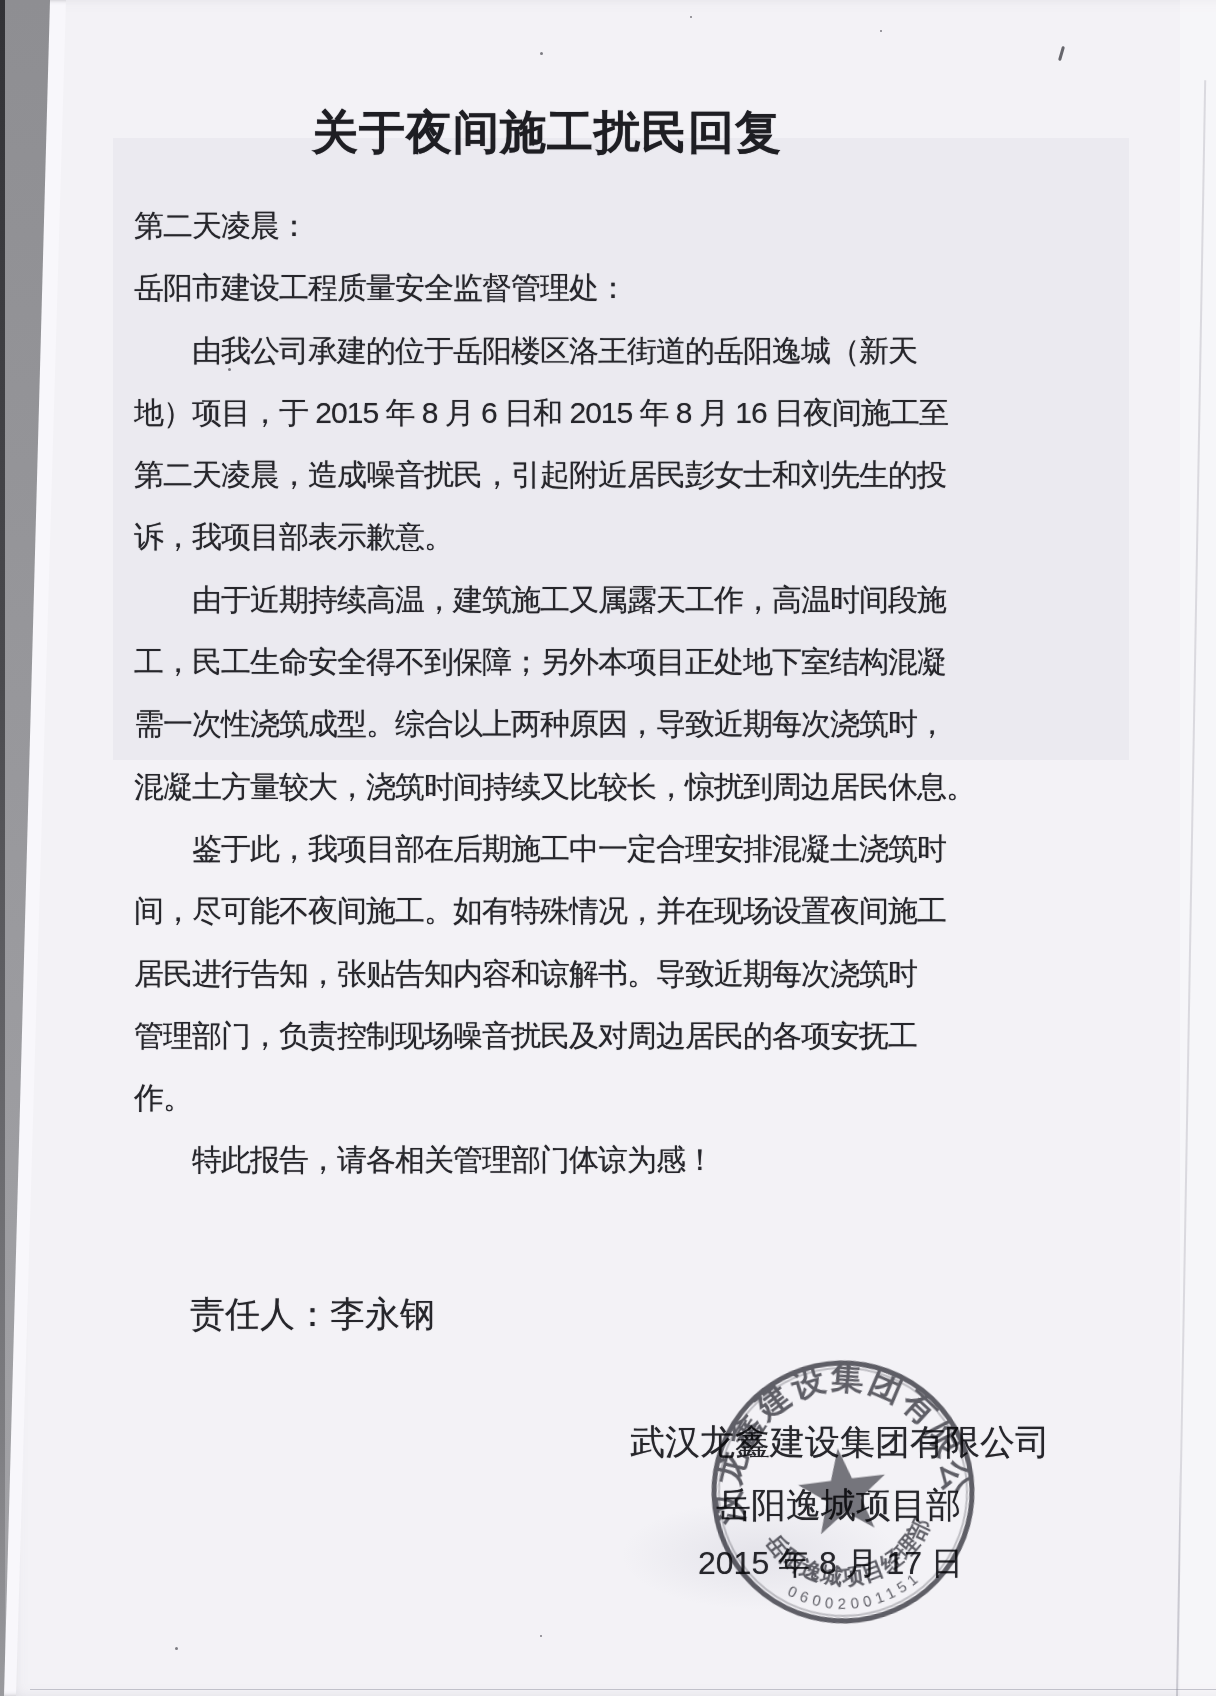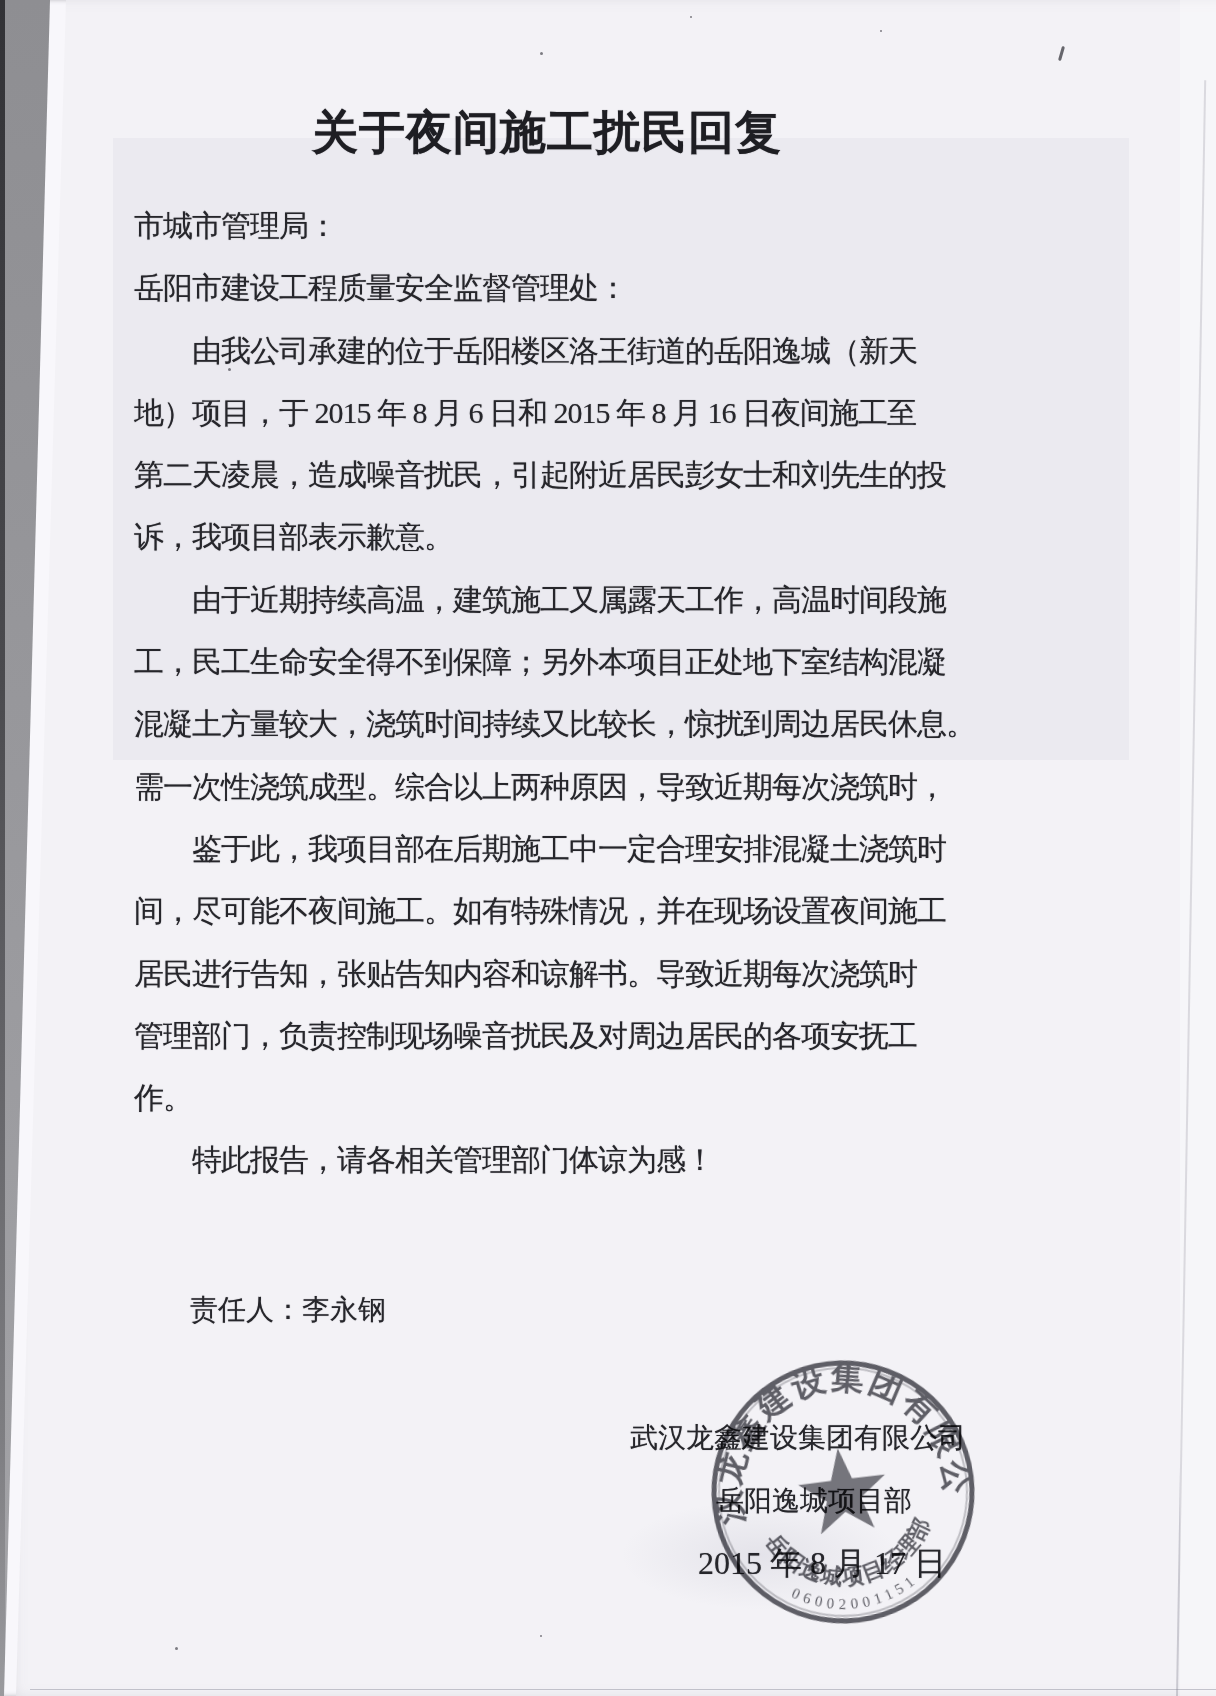--- a/index.html
+++ b/index.html
@@ -1,19 +1,19 @@
 <!DOCTYPE html>
 <html><head>
 <meta charset="utf-8">
 <style>
   html,body{margin:0;padding:0;background:#6f6f73;}
   .scan{
     position:relative;width:1216px;height:1696px;overflow:hidden;
     background:linear-gradient(180deg,#8e8e92 0%,#9a9a9e 55%,#a4a4a8 100%);
-    font-family:Liberation Serif, serif;
+    font-family:Liberation Sans, sans-serif;
   }
   
   .edge-dark{position:absolute;left:0;top:0;width:5px;height:100%;
     background:linear-gradient(180deg,#323236 0%,#4a4a4e 40%,#7e7e82 85%,#9a9a9e 100%);}
   
   .under-sheet{position:absolute;inset:0;background:#f8f7fb;
     clip-path:polygon(50px 0%,70px 0%,18px 100%,4px 100%);
     box-shadow:inset -3px 0 4px rgba(120,120,130,.5);}
   
   .paper{position:absolute;inset:0;background:#f3f2f6;
@@ -30,21 +30,21 @@
   .speck{position:absolute;background:rgba(60,60,68,.65);border-radius:50%;}
   .tick{position:absolute;left:1060px;top:46px;width:3px;height:15px;background:rgba(55,55,62,.75);
     transform:rotate(16deg);border-radius:2px;}
 
   .ink{color:#26262b;text-shadow:0 0 1px rgba(38,38,43,.5);}
   .title{position:absolute;left:312px;top:102px;font-size:46px;font-weight:bold;
     letter-spacing:1px;white-space:nowrap;color:#1e1e23;text-shadow:0 0 1px rgba(30,30,35,.6);}
   .doc{position:absolute;left:134px;top:195px;width:860px;font-size:30px;z-index:4;}
   .doc-line{height:62.3px;line-height:62.3px;white-space:nowrap;letter-spacing:-1px;}
 
-  .sig{position:absolute;white-space:nowrap;font-size:28px;z-index:5;}
+  .sig{position:absolute;white-space:nowrap;font-size:35px;z-index:5;}
   .sig-resp{left:190px;top:1291px;}
   .sig-phone{left:190px;top:1355px;}
   .sig-company{left:630px;top:1419px;}
   .sig-dept{left:716px;top:1482px;}
   .sig-date{left:698px;top:1542px;font-size:32px;}
 
   .stamp{position:absolute;left:693px;top:1342px;width:300px;height:300px;z-index:6;
     opacity:.8;mix-blend-mode:multiply;filter:blur(.4px);transform:rotate(-7deg);}
   .stamp .st-stroke{stroke:#3c3c44;fill:none;}
   .stamp text{fill:#3c3c44;}
@@ -71,32 +71,32 @@
   <div class="speck" style="left:690px;top:16px;width:2px;height:2px;"></div>
   <div class="speck" style="left:880px;top:30px;width:2px;height:2px;"></div>
   <div class="speck" style="left:228px;top:368px;width:3px;height:3px;"></div>
   <div class="speck" style="left:175px;top:1647px;width:3px;height:3px;"></div>
   <div class="speck" style="left:540px;top:1635px;width:2px;height:2px;"></div>
 
   <div class="title ink">关于夜间施工扰民回复</div>
 
   <div class="doc ink">
     <div>
-        <div class="doc-line">市城市管理局：</div>
+        <div class="doc-line">第二天凌晨：</div>
         <div class="doc-line">岳阳市建设工程质量安全监督管理处：</div>
       </div>
     <div>
         <div class="doc-line">　　由我公司承建的位于岳阳楼区洛王街道的岳阳逸城（新天</div>
         <div class="doc-line">地）项目，于 2015 年 8 月 6 日和 2015 年 8 月 16 日夜间施工至</div>
         <div class="doc-line">第二天凌晨，造成噪音扰民，引起附近居民彭女士和刘先生的投</div>
         <div class="doc-line">诉，我项目部表示歉意。</div>
         <div class="doc-line">　　由于近期持续高温，建筑施工又属露天工作，高温时间段施</div>
         <div class="doc-line">工，民工生命安全得不到保障；另外本项目正处地下室结构混凝</div>
+        <div class="doc-line">需一次性浇筑成型。综合以上两种原因，导致近期每次浇筑时，</div>
         <div class="doc-line">混凝土方量较大，浇筑时间持续又比较长，惊扰到周边居民休息。</div>
-        <div class="doc-line">需一次性浇筑成型。综合以上两种原因，导致近期每次浇筑时，</div>
         <div class="doc-line">　　鉴于此，我项目部在后期施工中一定合理安排混凝土浇筑时</div>
         <div class="doc-line">间，尽可能不夜间施工。如有特殊情况，并在现场设置夜间施工</div>
         <div class="doc-line">居民进行告知，张贴告知内容和谅解书。导致近期每次浇筑时</div>
         <div class="doc-line">管理部门，负责控制现场噪音扰民及对周边居民的各项安抚工</div>
         <div class="doc-line">作。</div>
         <div class="doc-line">　　特此报告，请各相关管理部门体谅为感！</div>
       </div>
   </div>
 
   <div class="sig sig-resp ink"><span>责任人：</span><span>李永钢</span></div>

